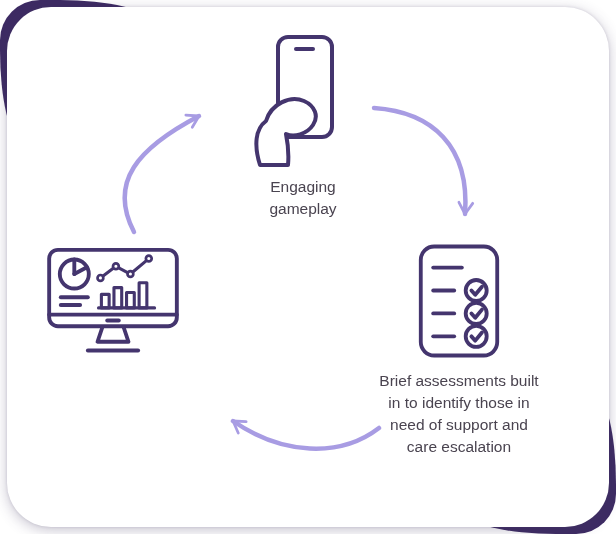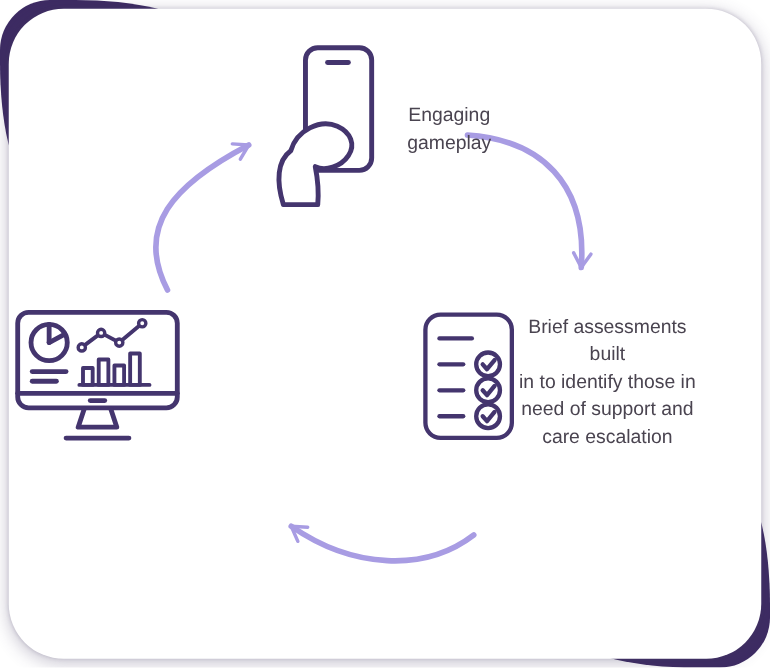--- a/index.html
+++ b/index.html
@@ -16,23 +16,23 @@
   .corner-tl{left:0;top:0;width:150px;height:140px;
     border-radius:40px 90px 0 22px / 40px 22px 0 90px;}
   .corner-br{right:0;bottom:0;width:150px;height:140px;
     border-radius:0 22px 40px 90px / 0 90px 40px 22px;}
   .card{position:absolute;left:7px;top:7px;width:602px;height:520px;
     background:var(--card-bg);border-radius:44px;z-index:2;
     box-shadow:0 3px 14px rgba(70,60,100,0.30), 0 0 3px rgba(70,60,100,0.18);}
   .arrows{position:absolute;left:0;top:0;width:616px;height:534px;z-index:3;}
   .arrow{stroke:var(--arrow);fill:none;stroke-width:4.5;stroke-linecap:round;}
   .arrowhead{stroke:var(--arrow);fill:none;stroke-linecap:round;stroke-linejoin:round;}
-  .node{position:absolute;z-index:4;display:flex;flex-direction:row;align-items:center;}
+  .node{position:absolute;z-index:4;display:flex;flex-direction:column;align-items:center;}
   .node-top{left:213px;top:32px;width:180px;}
-  .node-right{left:336px;top:241px;width:222px;}
+  .node-right{left:348px;top:241px;width:222px;}
   .node-left{left:10px;top:246px;width:205px;}
   .label{margin-top:9px;text-align:center;white-space:pre-line;
     color:var(--text);font-size:15.5px;line-height:1.42;font-weight:400;}
   .ic{stroke:var(--icon-stroke);fill:none;stroke-width:4;stroke-linecap:round;stroke-linejoin:round;}
   .ic-thin{stroke:var(--icon-stroke);fill:none;stroke-width:3.2;stroke-linecap:round;stroke-linejoin:round;}
   .ic-dot{stroke:var(--icon-stroke);fill:#ffffff;stroke-width:2.8;}
   .hand{fill:#ffffff;}
 </style>
 </head>
 <body>

